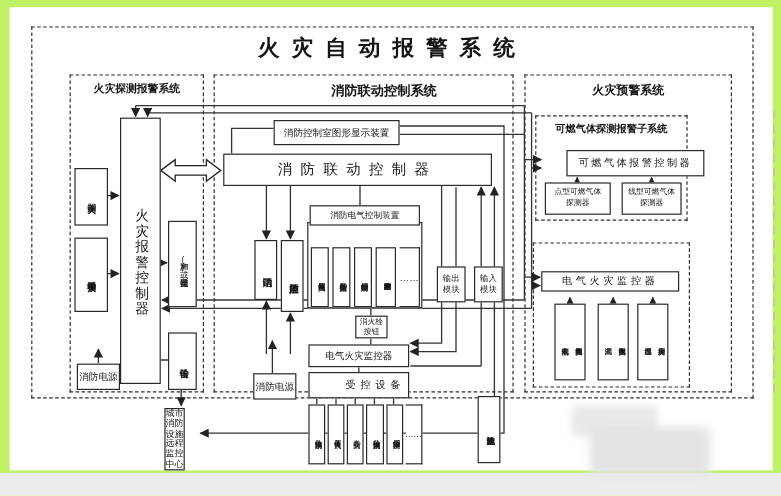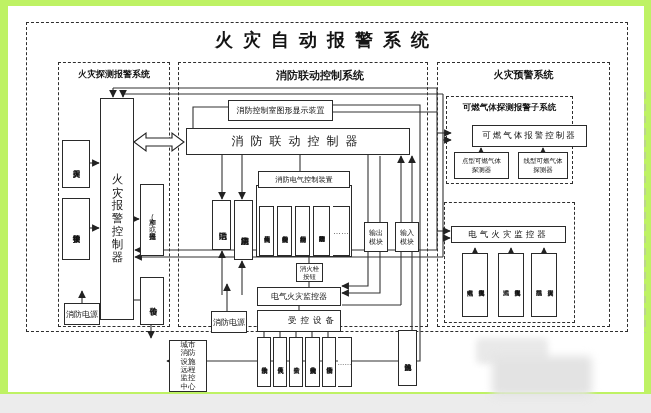--- a/index.html
+++ b/index.html
@@ -95,21 +95,21 @@
 
     <polygon points="134,142 146,133 146,138 172,138 172,133 184,142 172,151 172,146 146,146 146,151" fill="#ffffff" stroke="#222" stroke-width="1.1"></polygon>
   </svg>
 
   <div class="abs box vtext" style="left:62px;top:140px;width:28px;height:48px;font-size:7.5px;">火灾探测器</div>
   <div class="abs box vtext" style="left:62px;top:198px;width:28px;height:62px;font-size:7.5px;">手动火灾报警按钮</div>
   <div class="abs box vtext" style="left:100px;top:98px;width:34px;height:222px;font-size:11.5px;letter-spacing:13px;">火灾报警控制器</div>
   <div class="abs box vtext" style="left:140px;top:184px;width:24px;height:72px;font-size:7px;">声和(或)光警报器</div>
   <div class="abs box" style="left:64px;top:303px;width:36px;height:22px;font-size:8px;">消防电源</div>
   <div class="abs box vtext" style="left:140px;top:277px;width:24px;height:48px;font-size:8px;">传输设备</div>
-  <div class="abs box pre" style="left:137px;top:340px;width:38px;height:52px;font-size:7.5px;line-height:1.12;margin-left:32px;">城市
+  <div class="abs box pre" style="left:137px;top:340px;width:17px;height:52px;font-size:7.5px;line-height:1.12;">城市
 消防
 设施
 远程
 监控
 中心</div>
 
   <div class="abs box" style="left:228px;top:100px;width:105px;height:21px;font-size:8px;">消防控制室图形显示装置</div>
   <div class="abs box" style="left:186px;top:128px;width:224px;height:27px;font-size:12px;letter-spacing:7px;text-align:center;">消防联动控制器</div>
   <div class="abs box vtext" style="left:212px;top:200px;width:19px;height:50px;font-size:8px;">消防电话</div>
   <div class="abs box vtext" style="left:234px;top:200px;width:19px;height:60px;font-size:8px;">消防应急广播</div>

